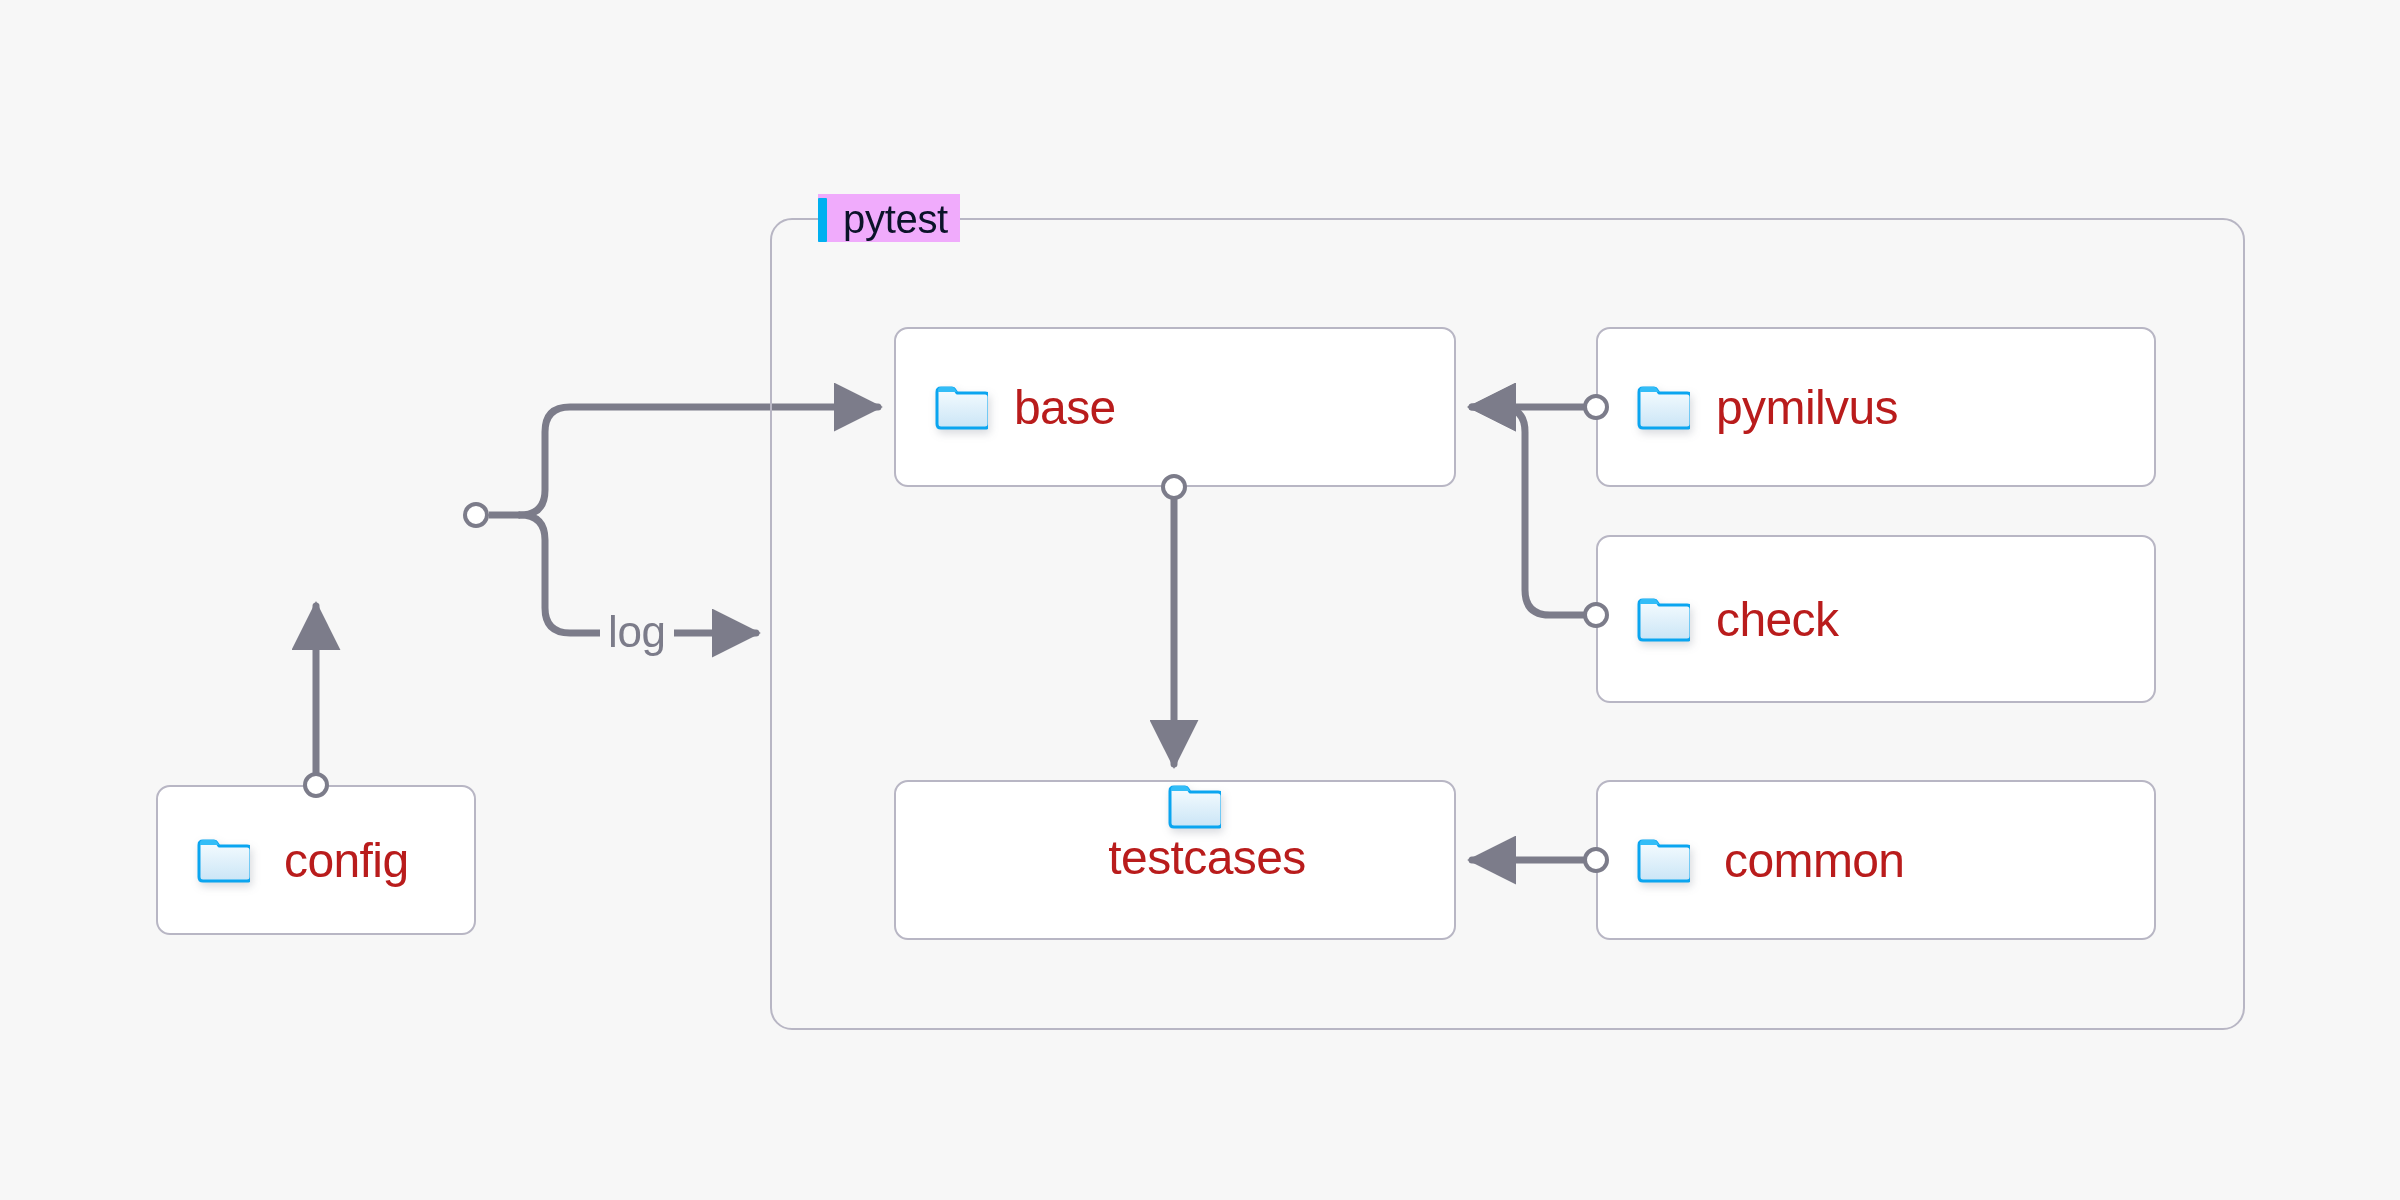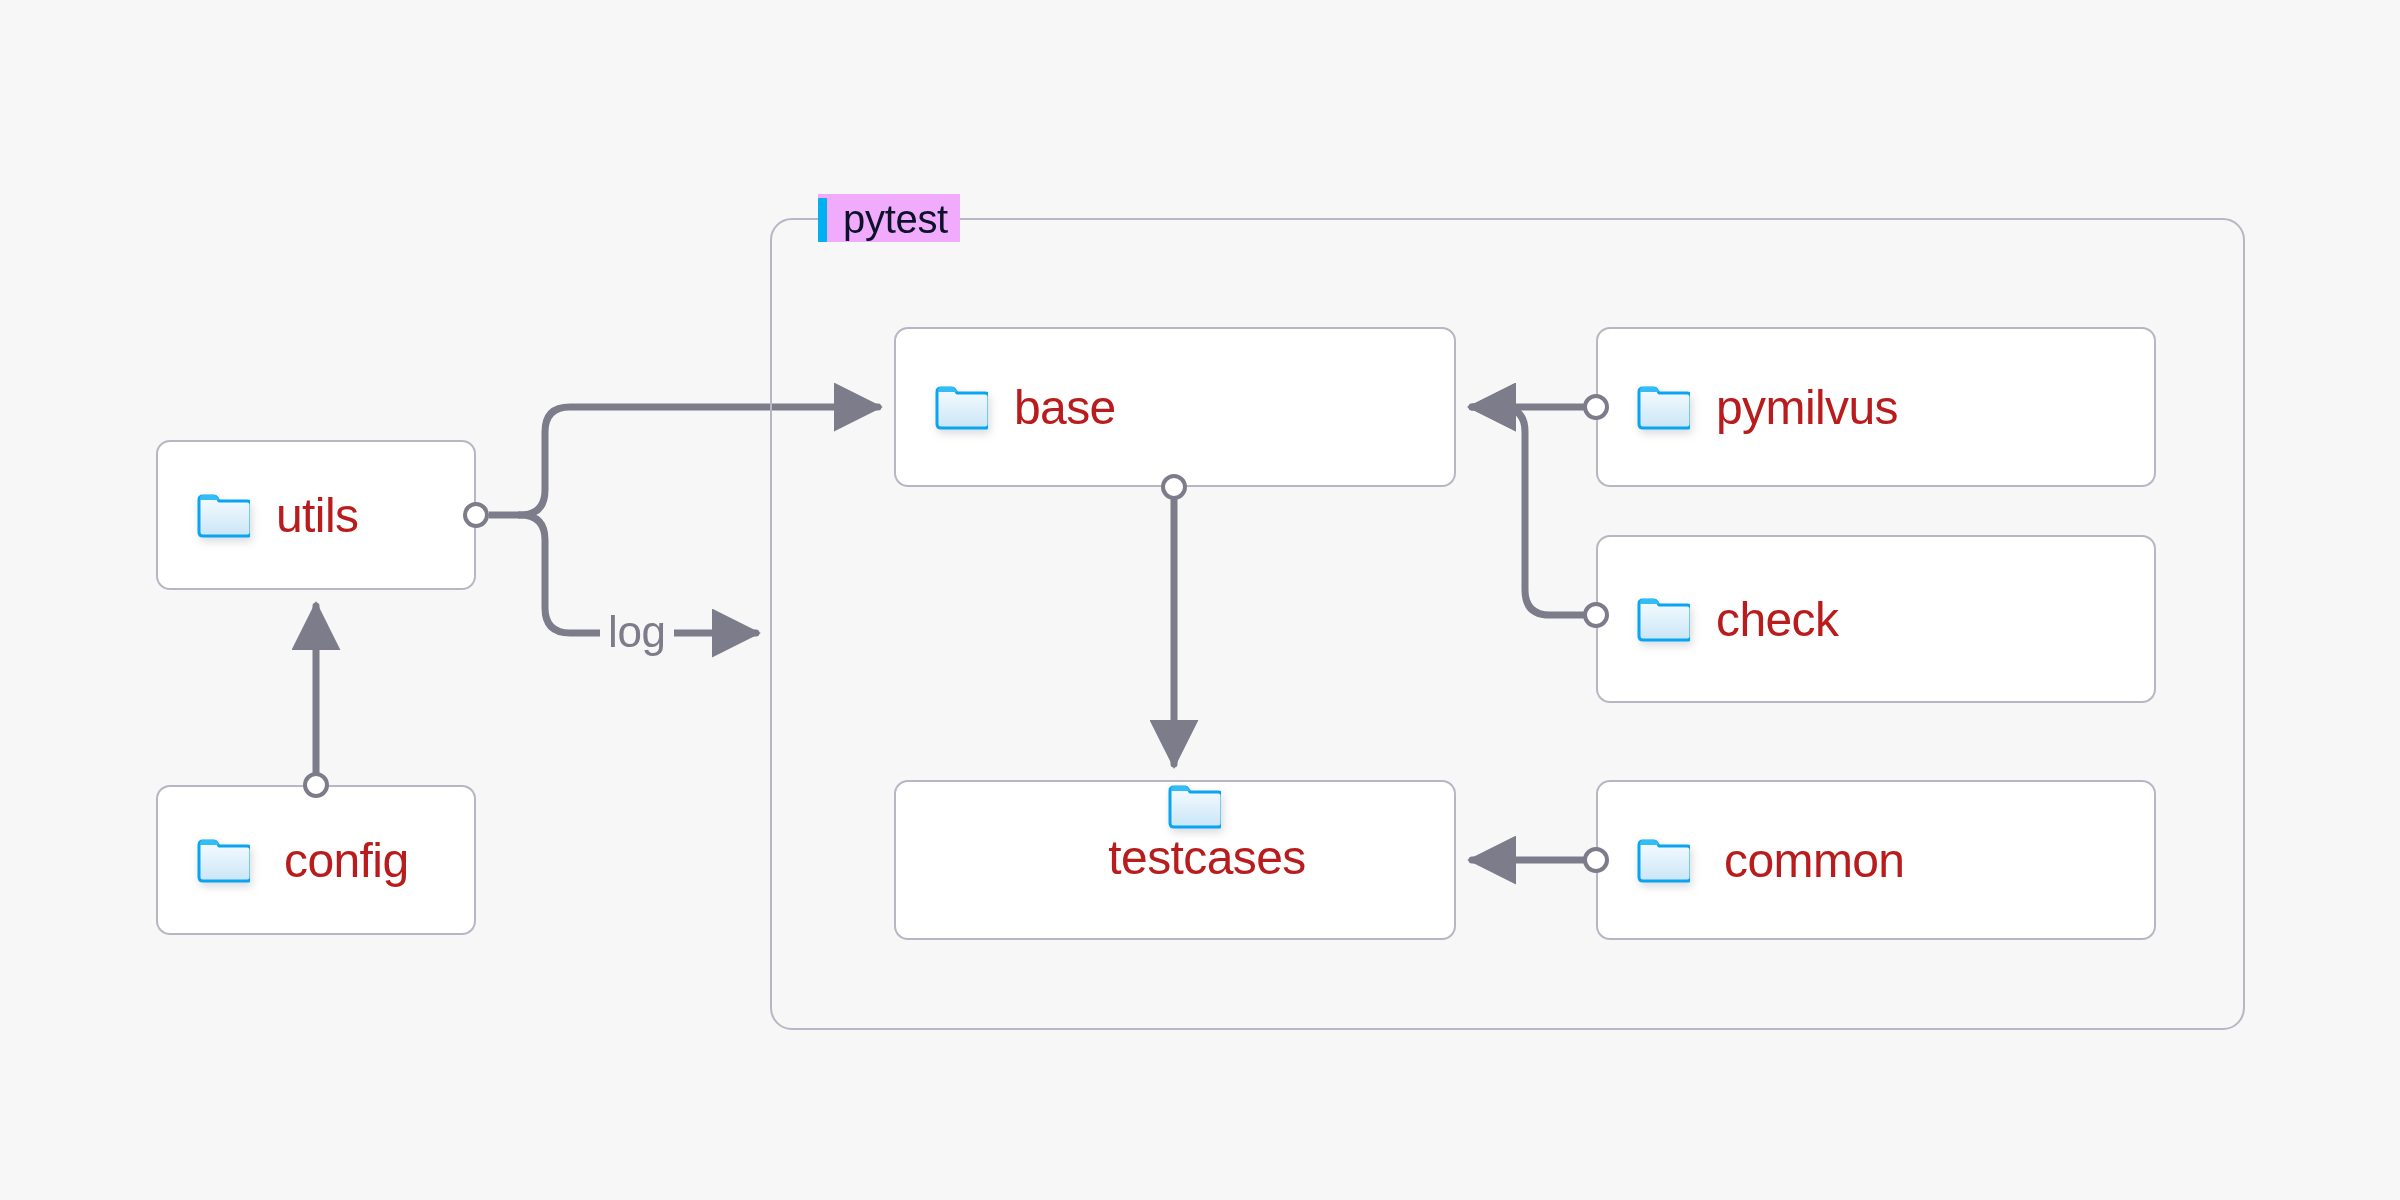--- a/index.html
+++ b/index.html
@@ -128,27 +128,20 @@
 
     <path d="M 1583 860 L 1472 860" fill="none" stroke="#7c7c8a" stroke-width="7" stroke-linecap="round" marker-end="url(#arrow)"></path>
   </svg>
 
   <div class="group-box" style="left:770px; top:218px; width:1475px; height:812px;"></div>
   <div class="group-label" style="left:818px; top:194px;">
     <span class="bar"></span>
     <span class="txt">pytest</span>
   </div>
 
-  <div class="node" style="left:156px; top:440px; width:320px; height:150px;">
-    <svg class="folder-icon" viewBox="0 0 54 48">
-      <path d="M3 9 q0-4 4-4 h11 q2 0 3 2 l2 3 h28 q4 0 4 4 v27 q0 4-4 4 H7 q-4 0-4-4 z" fill="url(#folderGrad)" stroke="#0aa5f0" stroke-width="3" stroke-linejoin="round"></path>
-      <path d="M4 7 q0-3 3-3 h11 q2 0 3 2 l2 3 H4 z" fill="#33bdf7"></path>
-    </svg>
-    <span class="label">utils</span>
-  </div>
   <div class="handle" style="left:463px; top:502px;"></div>
 
   <div class="node" style="left:156px; top:785px; width:320px; height:150px;gap:8px;">
     <svg class="folder-icon" viewBox="0 0 54 48">
       <path d="M3 9 q0-4 4-4 h11 q2 0 3 2 l2 3 h28 q4 0 4 4 v27 q0 4-4 4 H7 q-4 0-4-4 z" fill="url(#folderGrad)" stroke="#0aa5f0" stroke-width="3" stroke-linejoin="round"></path>
       <path d="M4 7 q0-3 3-3 h11 q2 0 3 2 l2 3 H4 z" fill="#33bdf7"></path>
     </svg>
     <span class="label">config</span>
   </div>
   <div class="handle" style="left:303px; top:772px;"></div>

